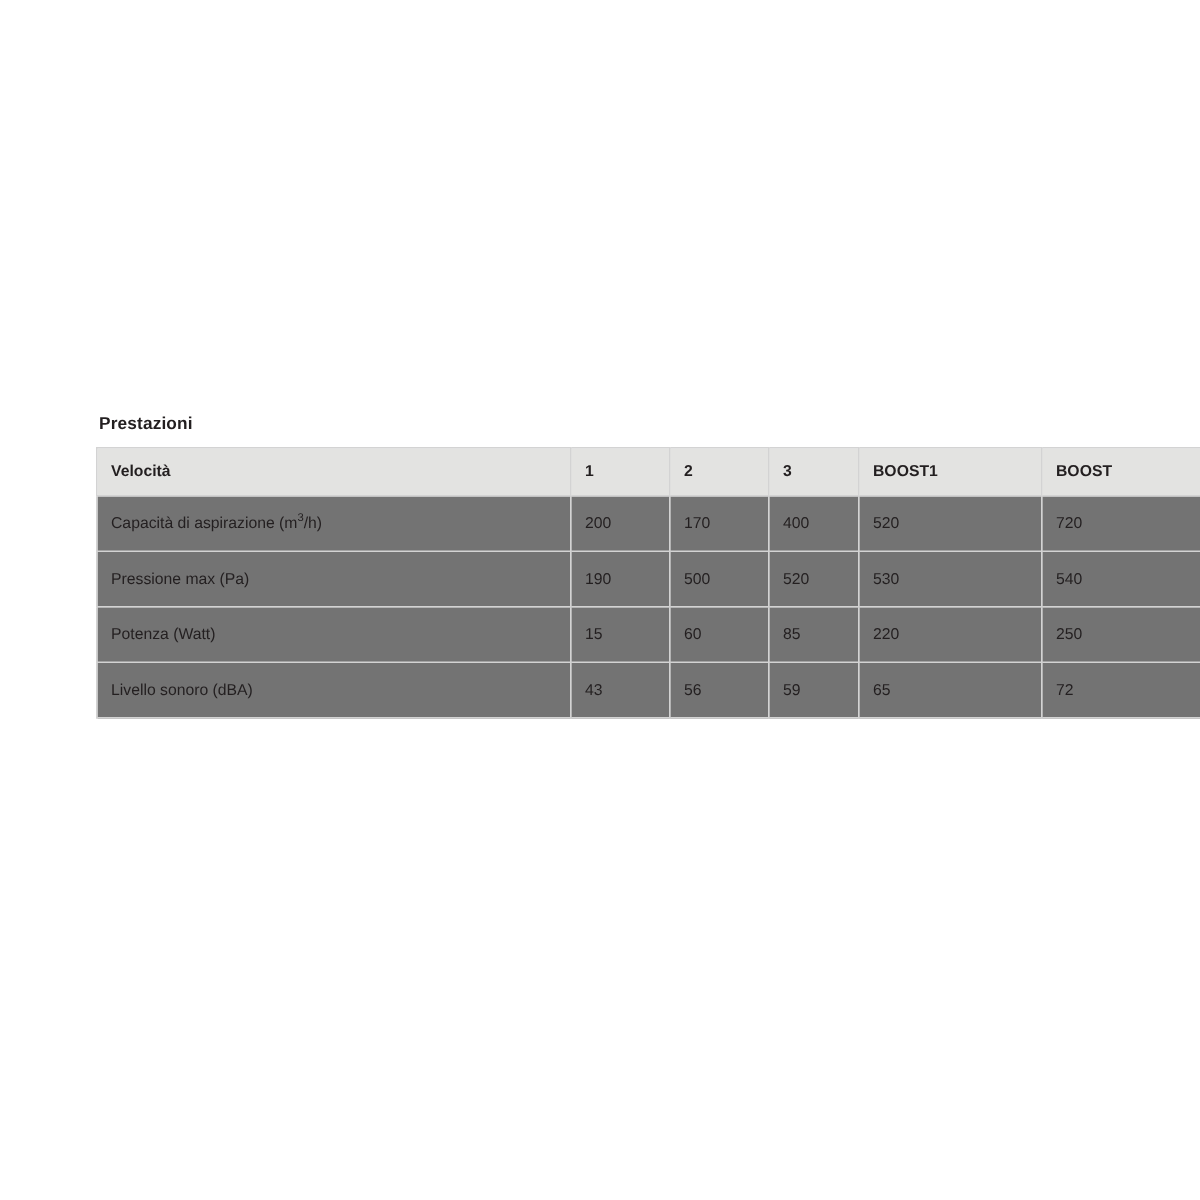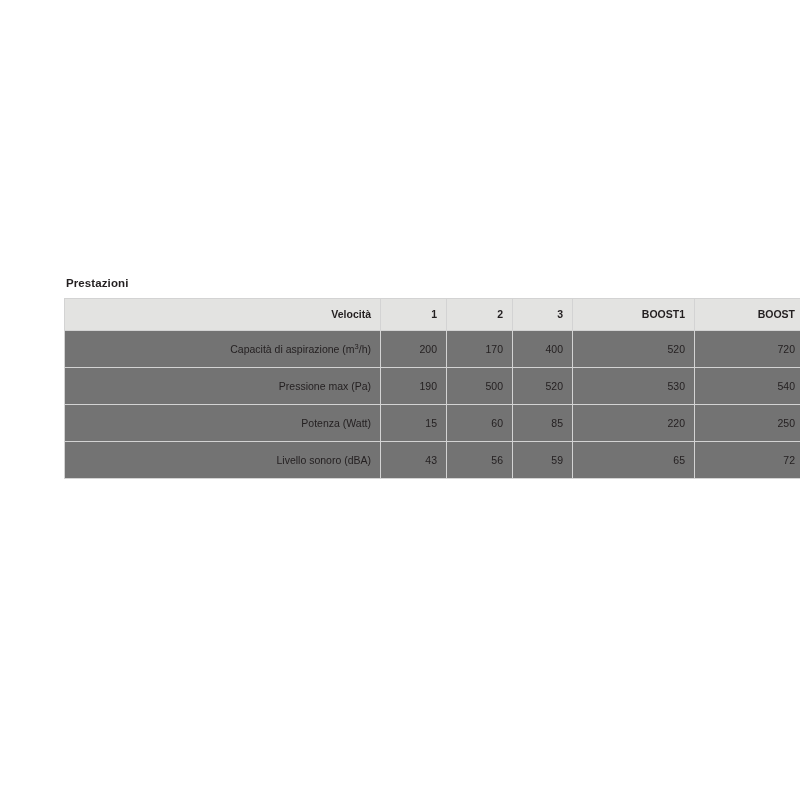--- a/index.html
+++ b/index.html
@@ -32,21 +32,21 @@
   table.spec {
     border-collapse: collapse;
     width: 740px;
     table-layout: fixed;
     font-size: 10.5px;
   }
   table.spec th,
   table.spec td {
     border: 1px solid #d3d3d3;
     padding: 0;
-    text-align: right;
+    text-align: left;
     vertical-align: middle;
     font-weight: normal;
     color: #231f20;
   }
   table.spec thead th {
     background: #e3e3e1;
     height: 31px;
     font-weight: bold;
     font-size: 10.5px;
   }

